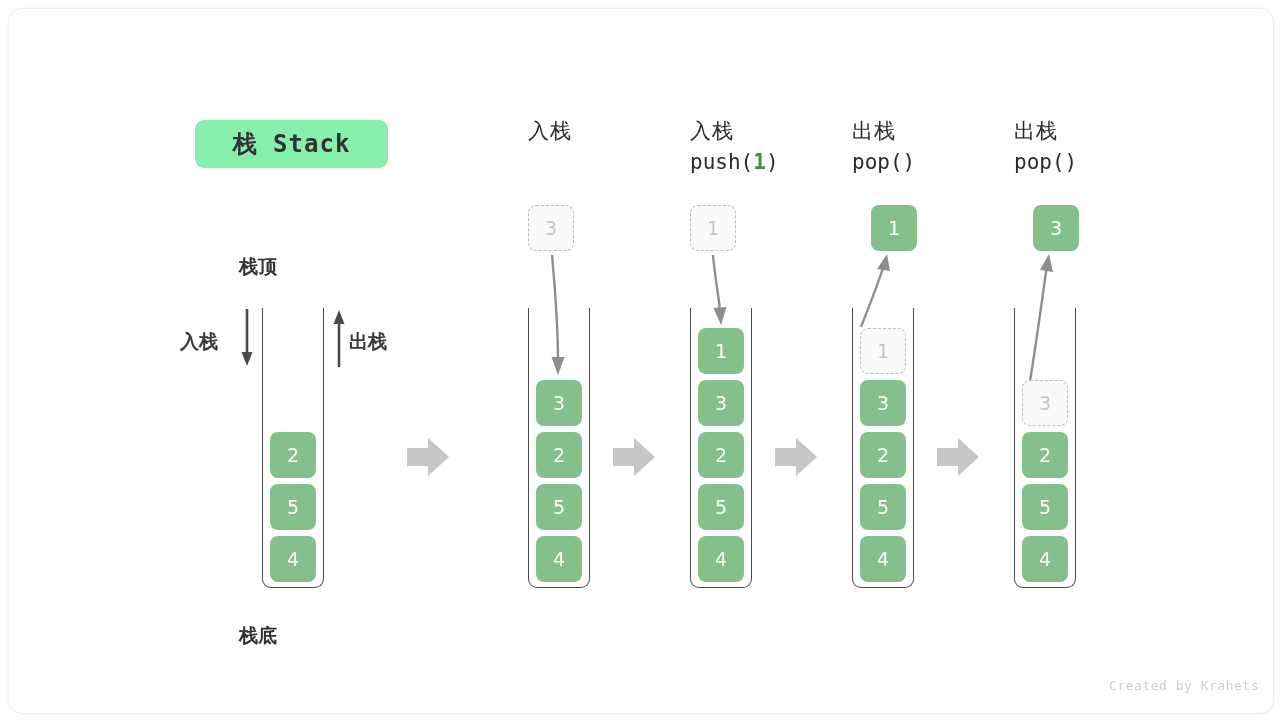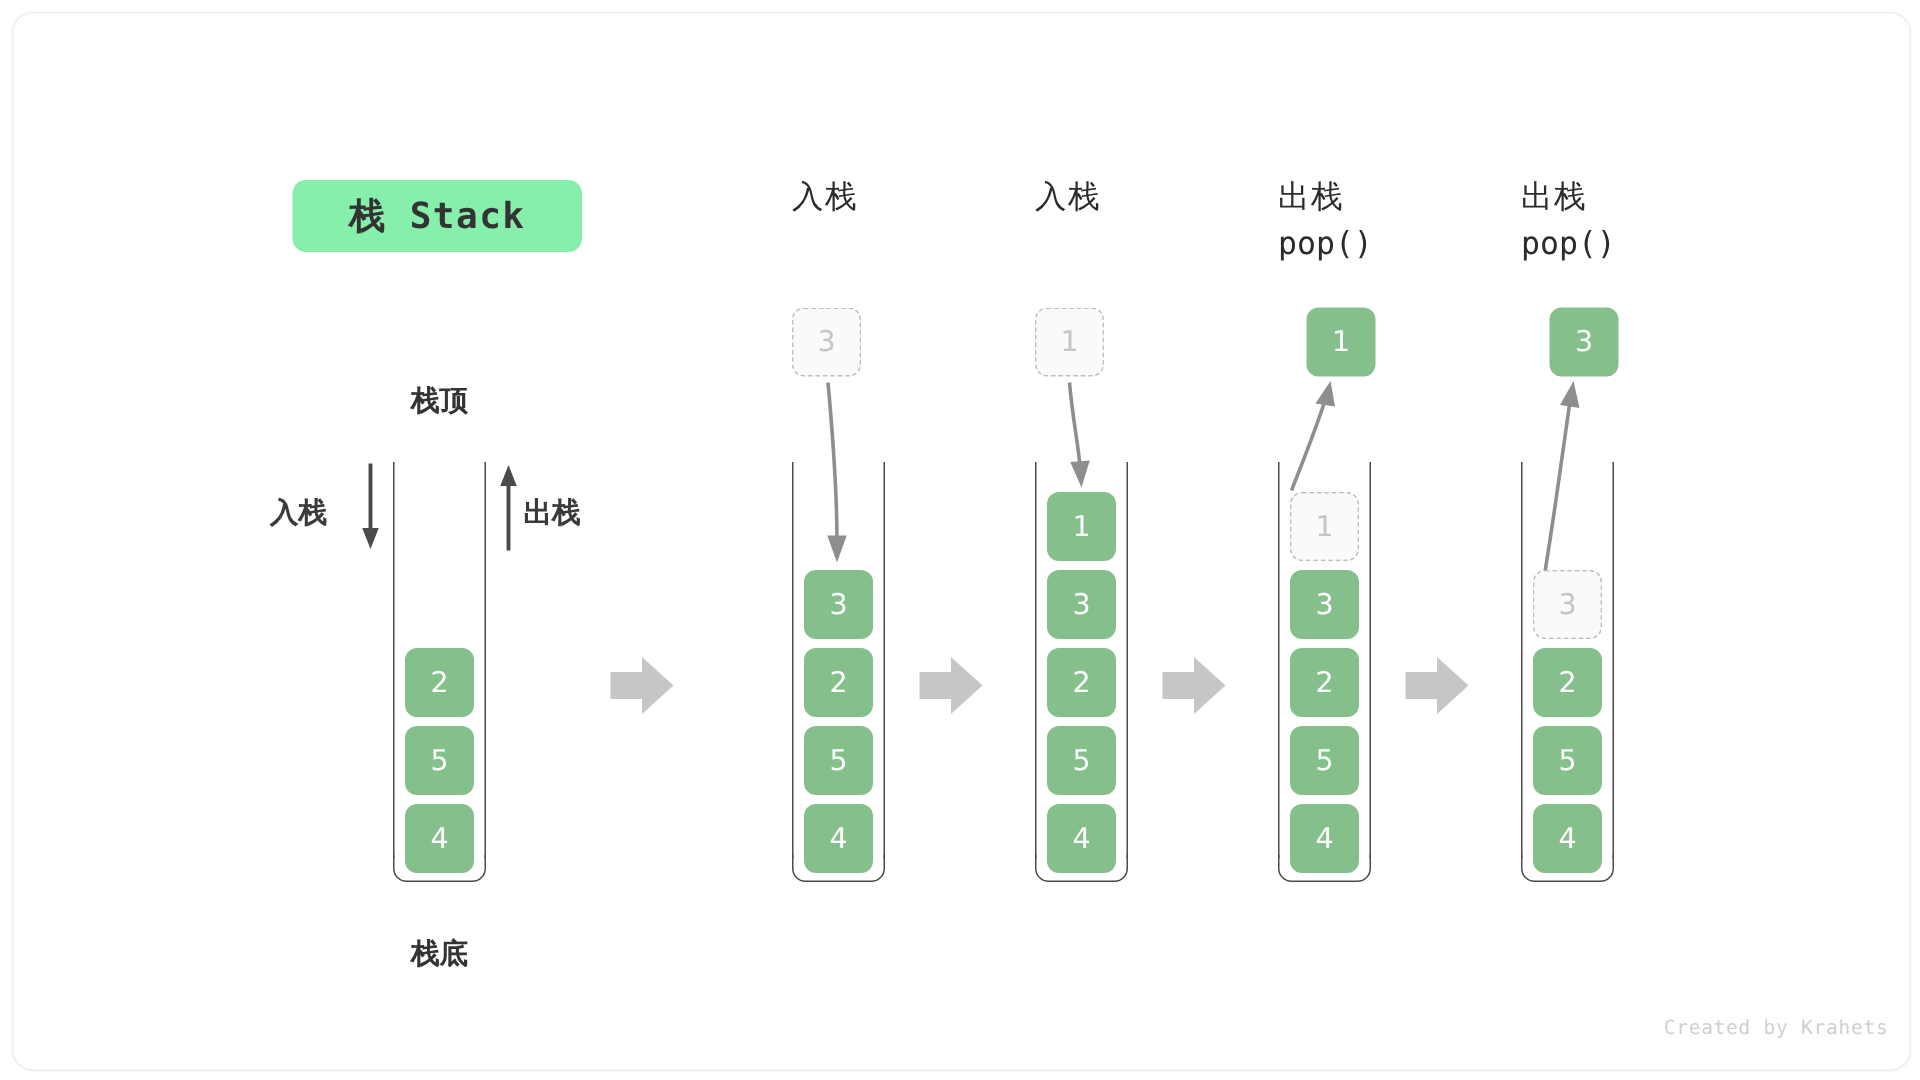--- a/index.html
+++ b/index.html
@@ -120,21 +120,21 @@
     font-size: 19px;
     font-weight: bold;
     color: #3a3a3a;
     white-space: nowrap;
   }
   .cap-label {
     font-size: 19px;
     font-weight: bold;
     color: #333333;
     white-space: nowrap;
-    text-align: center;
+    text-align: left;
   }
 
   
   #footer {
     right: 14px;
     bottom: 20px;
     font-family: "DejaVu Sans Mono", "Liberation Mono", monospace;
     font-size: 13px;
     color: #cfcfcf;
     letter-spacing: 0.5px;
@@ -206,20 +206,21 @@
       <div class="base" style="top:262px;"></div>
       <div class="cell filled" style="left:8px; top:72px;">3</div>
       <div class="cell filled" style="left:8px; top:124px;">2</div>
       <div class="cell filled" style="left:8px; top:176px;">5</div>
       <div class="cell filled" style="left:8px; top:228px;">4</div>
     </div>
   </div>
 
   <div class="abs col-head" style="left:681px; top:107px;">
     <div class="line1">入栈</div>
+    <div class="line2"><span>push(</span><span class="arg">1</span><span>)</span></div>
   </div>
   <div class="abs cell ghost" style="left:681px; top:196px;">1</div>
   <svg class="abs" style="left:682px; top:244px;" width="60" height="80">
     <path d="M 22 2 C 24 26 28 44 29 58" stroke="#8e8e8e" stroke-width="2.4" fill="none"></path>
     <polygon points="30,72 22.5,55 35.5,54" fill="#8e8e8e"></polygon>
   </svg>
   <div class="abs" style="left:681px; top:299px;">
     <div class="stack" style="position:relative; height:280px;">
       <div class="wall-l" style="height:264px;"></div>
       <div class="wall-r" style="height:264px;"></div>

